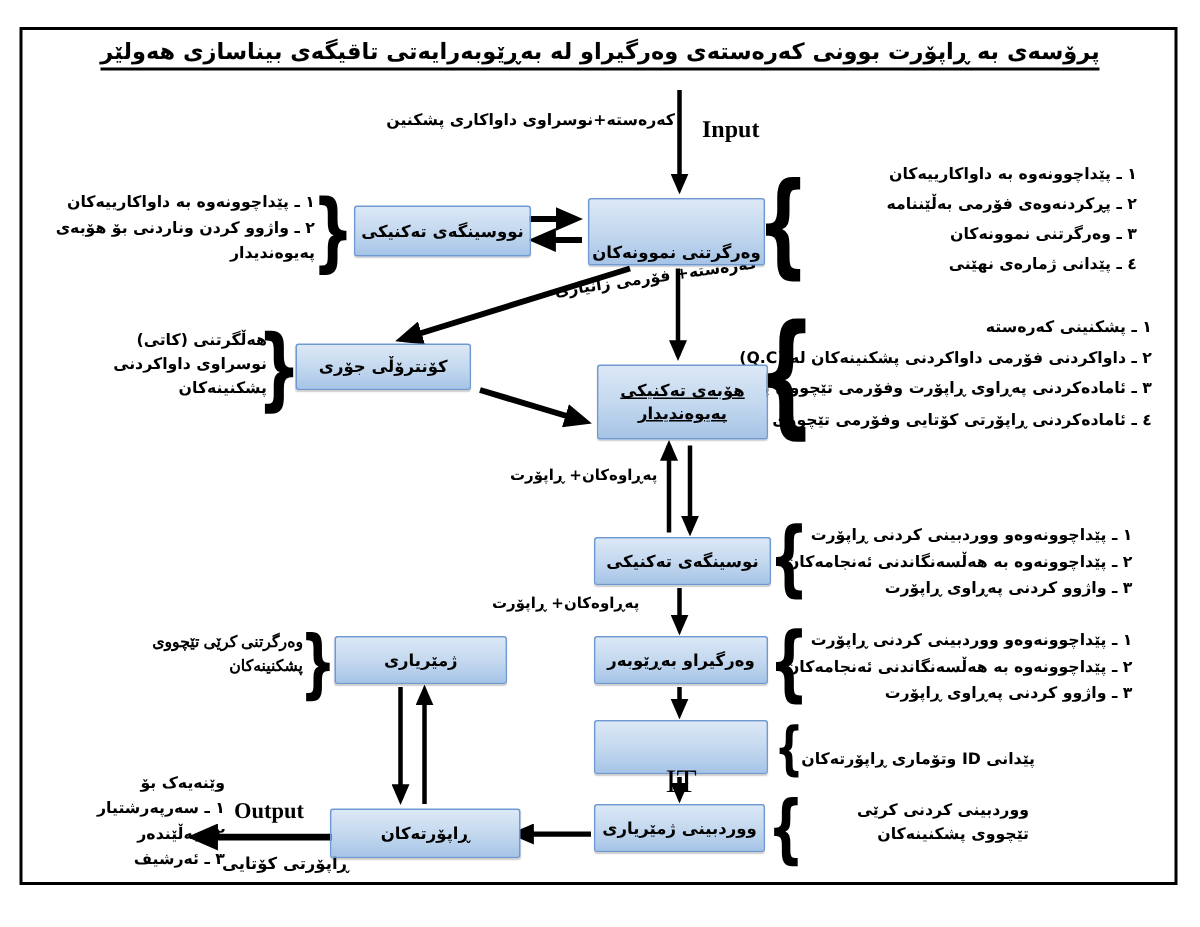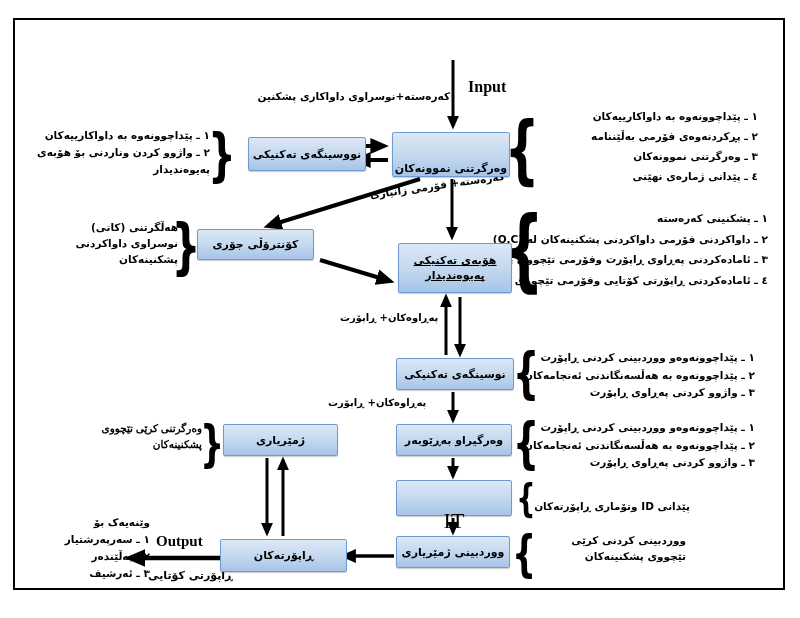--- a/index.html
+++ b/index.html
@@ -27,20 +27,23 @@
   .brace{position:absolute;z-index:2;display:flex;align-items:center;justify-content:center;
         width:20px;font-weight:bold;font-family:"DejaVu Sans",sans-serif;line-height:1;}
 </style>
 </head>
 <body>
 
 <div class="stage">
 
   <div class="outer-border"></div>
 
+  <div class="title">
+    <span>پرۆسەی بە ڕاپۆرت بوونی کەرەستەی وەرگیراو لە بەڕێوبەرایەتی تاقیگەی بیناسازی هەولێر</span>
+  </div>
 
   <svg class="connectors" width="800" height="618">
     <defs>
       <marker id="ah" markerWidth="4.6" markerHeight="4" refX="3.4" refY="2" orient="auto" markerUnits="strokeWidth">
         <path d="M0,0 L4.6,2 L0,4 Z" fill="#000"></path>
       </marker>
     </defs>
     <line x1="453" y1="60" x2="453" y2="126" stroke="#000" stroke-width="3" marker-end="url(#ah)"></line>
     <line x1="353" y1="146" x2="384" y2="146" stroke="#000" stroke-width="4" marker-end="url(#ah)"></line>
     <line x1="388" y1="160" x2="357" y2="160" stroke="#000" stroke-width="4" marker-end="url(#ah)"></line>
@@ -51,42 +54,42 @@
     <line x1="460" y1="297" x2="460" y2="354" stroke="#000" stroke-width="3" marker-end="url(#ah)"></line>
     <line x1="453" y1="392" x2="453" y2="420" stroke="#000" stroke-width="3" marker-end="url(#ah)"></line>
     <line x1="453" y1="458" x2="453" y2="476" stroke="#000" stroke-width="3" marker-end="url(#ah)"></line>
     <line x1="453" y1="518" x2="453" y2="532" stroke="#000" stroke-width="3" marker-end="url(#ah)"></line>
     <line x1="394" y1="556" x2="344" y2="556" stroke="#000" stroke-width="3.5" marker-end="url(#ah)"></line>
     <line x1="267" y1="458" x2="267" y2="533" stroke="#000" stroke-width="3" marker-end="url(#ah)"></line>
     <line x1="283" y1="536" x2="283" y2="460" stroke="#000" stroke-width="3" marker-end="url(#ah)"></line>
     <line x1="228" y1="558" x2="130" y2="558" stroke="#000" stroke-width="4.5" marker-end="url(#ah)"></line>
   </svg>
 
-  <div class="lbl rtl" style="left:280px;top:74px;width:170px;text-align:left;margin-top:16px;">کەرەستە+نوسراوی داواکاری پشکنین</div>
+  <div class="lbl rtl" style="left:280px;top:74px;width:170px;text-align:left;">کەرەستە+نوسراوی داواکاری پشکنین</div>
   <div class="lbl serif" style="left:468px;top:78px;font-size:16px;">Input</div>
   <div class="lbl rtl" style="left:346px;top:192px;width:160px;transform:rotate(-8deg);transform-origin:left center;">کەرەستە+ فۆرمی زانیاری</div>
   <div class="lbl rtl" style="left:340px;top:312px;font-size:10px;">پەڕاوەکان+ ڕاپۆرت</div>
   <div class="lbl rtl" style="left:328px;top:397px;font-size:10px;">پەڕاوەکان+ ڕاپۆرت</div>
   <div class="lbl serif" style="left:156px;top:533px;font-size:15px;">Output</div>
   <div class="lbl rtl" style="left:148px;top:569px;font-size:11px;">ڕاپۆرتی کۆتایی</div>
 
   <div class="brace" style="left:512px;top:110px;height:78px;font-size:58px;transform:scale(.85,1.3);">{</div>
   <div class="brace" style="left:212px;top:124px;height:60px;font-size:46px;transform:scale(.85,1.25);">}</div>
   <div class="brace" style="left:176px;top:214px;height:64px;font-size:48px;transform:scale(.85,1.25);">}</div>
   <div class="brace" style="left:514px;top:204px;height:92px;font-size:66px;transform:scale(.85,1.35);">{</div>
   <div class="brace" style="left:516px;top:344px;height:58px;font-size:44px;transform:scale(.85,1.25);">{</div>
   <div class="brace" style="left:516px;top:414px;height:58px;font-size:44px;transform:scale(.85,1.25);">{</div>
   <div class="brace" style="left:516px;top:479px;height:40px;font-size:32px;transform:scale(.85,1.2);">{</div>
   <div class="brace" style="left:514px;top:527px;height:52px;font-size:40px;transform:scale(.85,1.25);">{</div>
   <div class="brace" style="left:202px;top:417px;height:52px;font-size:40px;transform:scale(.85,1.25);">}</div>
 
   <div class="node" style="left:392px;top:132px;width:118px;height:45px;justify-content:flex-end;">
     <span>وەرگرتنی نموونەکان</span>
   </div>
-  <div class="node" style="left:248px;top:137px;width:118px;height:34px;">
+  <div class="node" style="left:236px;top:137px;width:118px;height:34px;">
     <span>نووسینگەی تەکنیکی</span>
   </div>
   <div class="node" style="left:197px;top:229px;width:117px;height:31px;">
     <span>کۆنترۆڵی جۆری</span>
   </div>
   <div class="node" style="left:398px;top:243px;width:114px;height:50px;text-decoration:underline;">
     <span>هۆبەی تەکنیکی</span>
     <span>پەیوەندیدار</span>
   </div>
   <div class="node" style="left:396px;top:358px;width:118px;height:32px;">

